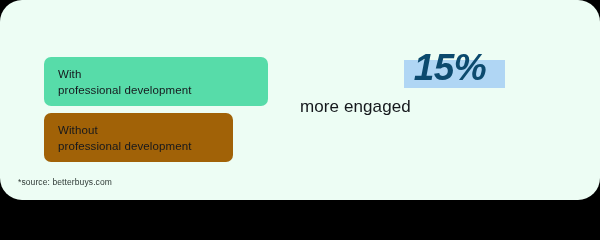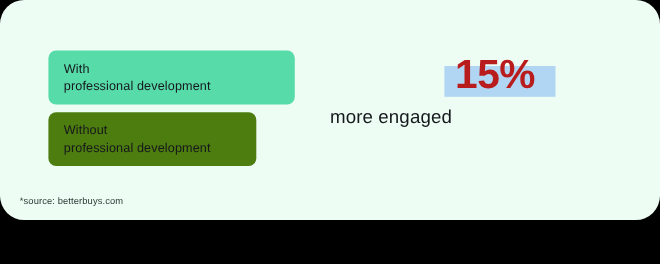--- a/index.html
+++ b/index.html
@@ -32,34 +32,35 @@
     width: 300px;
     height: 200px;
   }
 
   .bar {
     position: absolute;
     left: 44px;
     border-radius: 7px;
     box-sizing: border-box;
     padding: 9px 0 0 14px;
+    margin-top: 11px;
   }
 
   #bar-with {
     top: 46px;
     width: 224px;
     height: 49px;
     background: #57dca9;
   }
 
   #bar-without {
     top: 102px;
     width: 189px;
     height: 49px;
-    background: #4d7c0f;
+    background: #a16207;
   }
 
   .bar-line {
     display: block;
     font-size: 11.5px;
     line-height: 16px;
     letter-spacing: 0.1px;
     color: #16181d;
     white-space: nowrap;
   }
@@ -101,21 +102,22 @@
     background: #b0d6f4;
   }
 
   #stat-figure {
     position: relative;
     display: block;
     font-size: 37px;
     line-height: 40px;
     font-weight: 700;
     letter-spacing: -0.5px;
-    color: #b91c1c;
+    color: #0c4a6e;
+    font-style: italic;
   }
 
   #stat-subhead {
     position: absolute;
     left: 0;
     top: 96px;
     width: 300px;
     text-align: left;
     font-size: 17px;
     line-height: 22px;

